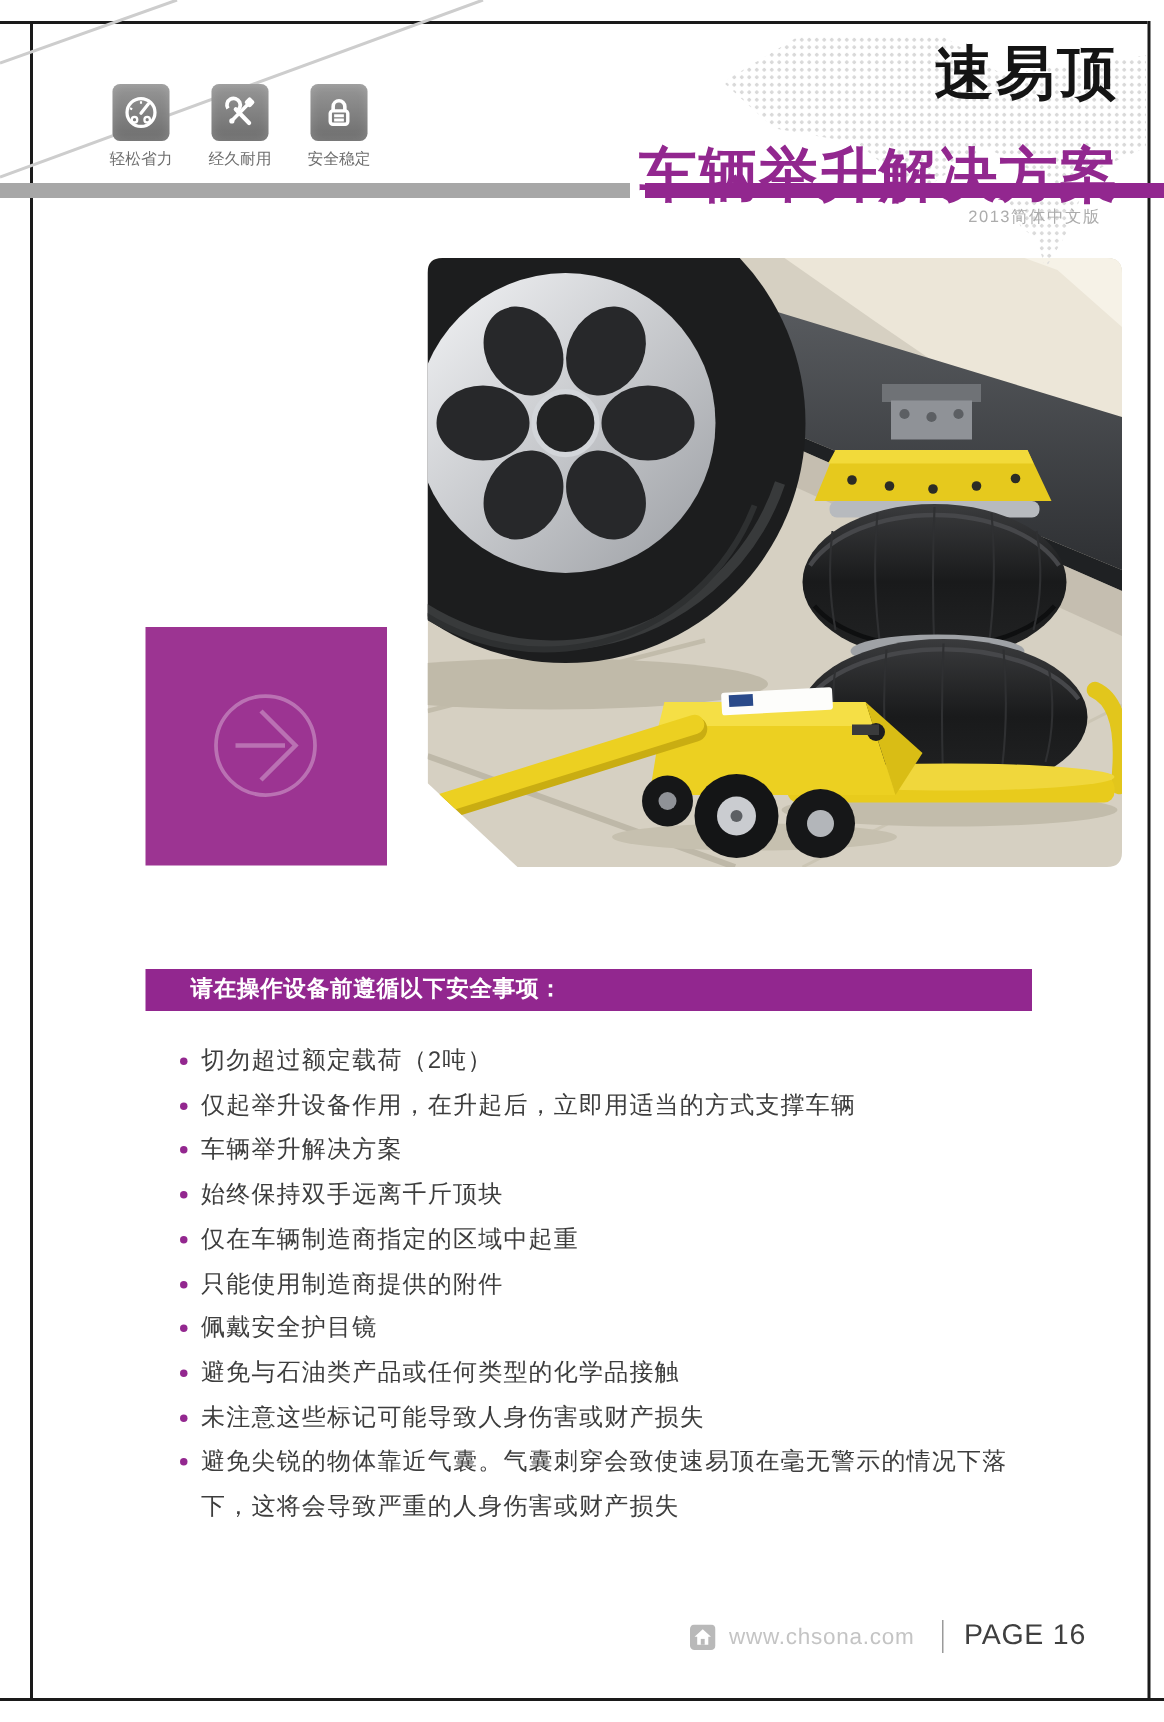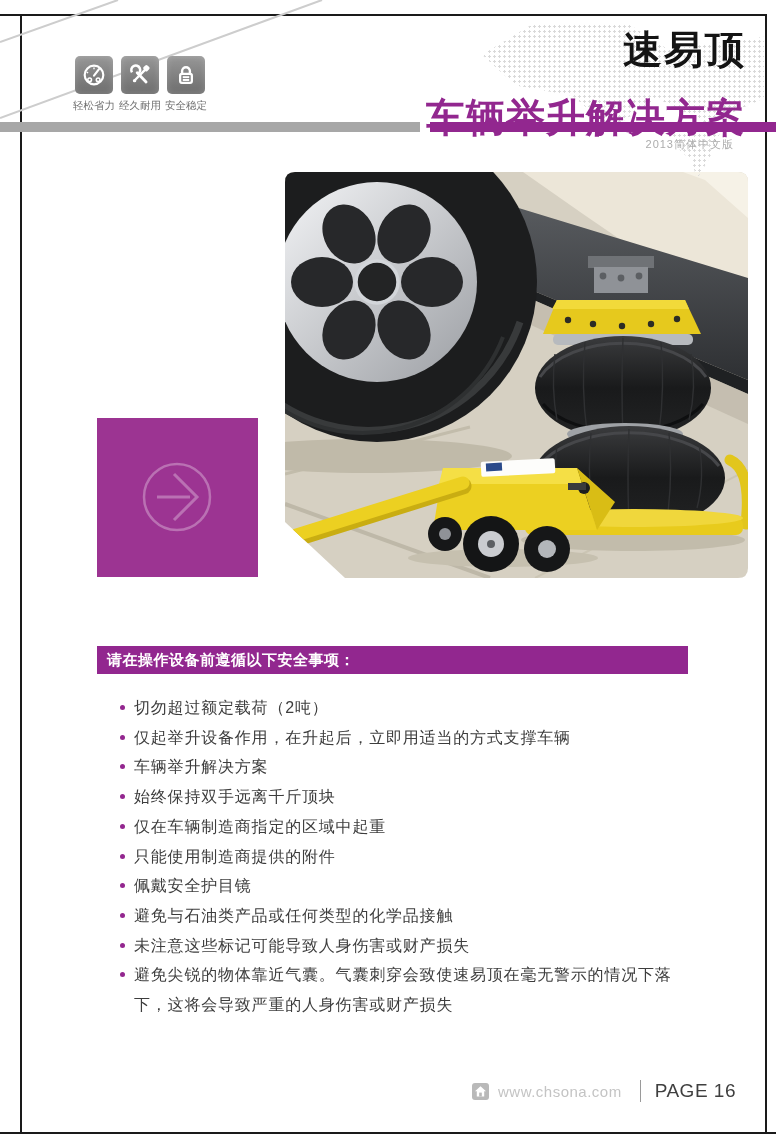--- a/index.html
+++ b/index.html
@@ -22,21 +22,21 @@
     background-image:radial-gradient(#d9d9d9 1.1px,transparent 1.25px);
     background-size:5px 5px;
     clip-path:polygon(18% 0,52% 0,66% 20%,100% 10%,100% 58%,80% 78%,62% 58%,46% 82%,32% 56%,12% 48%,0 24%);
   }
   .map-dots-small{
     left:672px;top:133px;width:48px;height:46px;z-index:1;
     background-image:radial-gradient(#dadada 1.1px,transparent 1.25px);
     background-size:5px 5px;
     clip-path:polygon(0 0,100% 0,78% 55%,52% 100%,40% 58%,18% 40%);
   }
-  .features{left:71px;top:56px;display:flex;gap:0;z-index:2;}
+  .features{left:71px;top:56px;display:flex;gap:20px;z-index:2;}
   .feature{width:46px;display:flex;flex-direction:column;align-items:center;}
   .icon-sq{
     width:38px;height:38px;border-radius:5px;flex:0 0 auto;
     background:linear-gradient(180deg,#979797,#6d6d6d);
     box-shadow:inset 0 0 7px rgba(255,255,255,.18);
     display:flex;align-items:center;justify-content:center;
   }
   .feature-label{margin-top:5px;font-size:10.5px;color:#6e6e6e;white-space:nowrap;}
 
   .titles{right:30px;top:27px;text-align:right;z-index:2;}
@@ -48,34 +48,34 @@
   .edition{right:42px;top:137px;font-size:11px;color:#ACACAC;letter-spacing:1px;z-index:2;}
 
   
   .photo-wrap{left:285px;top:172px;width:463px;height:406px;}
   .arrow-panel{left:97px;top:418px;width:161px;height:159px;background:#9C3492;display:flex;align-items:center;justify-content:center;cursor:pointer;}
 
   
   .safety-banner{
     left:97px;top:646px;width:591px;height:28px;background:#92278F;
     color:#fff;font-weight:bold;font-size:15px;line-height:28px;
-    padding-left:10px;box-sizing:border-box;letter-spacing:0.5px;z-index:2;
+    padding-left:30px;box-sizing:border-box;letter-spacing:0.5px;z-index:2;
   }
   .safety-list{left:119px;top:693px;width:556px;margin:0;padding:0;list-style:none;}
   .safety-list li{
     position:relative;padding-left:15px;font-size:16px;line-height:29.7px;
     color:#3d3d3d;letter-spacing:0.8px;
   }
   .safety-list li::before{
     content:"";position:absolute;left:1px;top:12px;width:5px;height:5px;
     border-radius:50%;background:#93278F;
   }
 
   
-  .footer{right:40px;top:1077px;display:flex;align-items:center;height:28px;}
+  .footer{right:52px;top:1077px;display:flex;align-items:center;height:28px;}
   .footer-url{color:#c4c4c4;font-size:15px;letter-spacing:0.5px;margin-left:9px;text-decoration:none;cursor:pointer;}
   .footer-div{width:1px;height:22px;background:#9a9a9a;margin:0 14px 0 18px;}
   .footer-page{color:#3f3f3f;font-size:19px;letter-spacing:0.5px;}
 </style>
 </head>
 <body>
 
 <div class="abs frame-top"></div>
 <div class="abs frame-left"></div>
 <div class="abs frame-right"></div>

